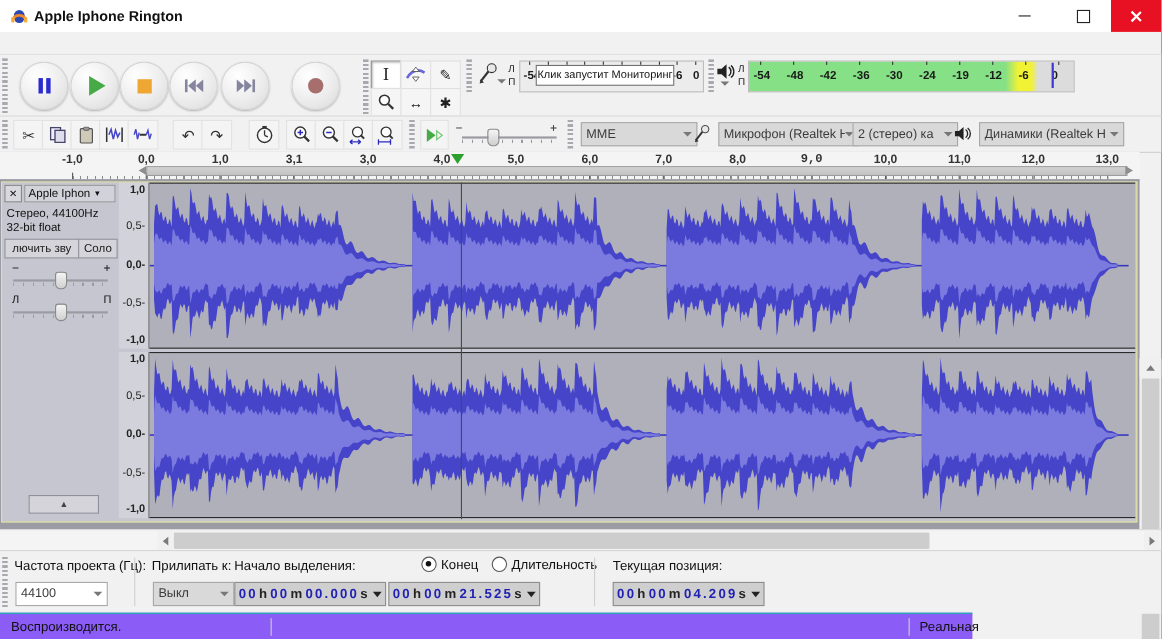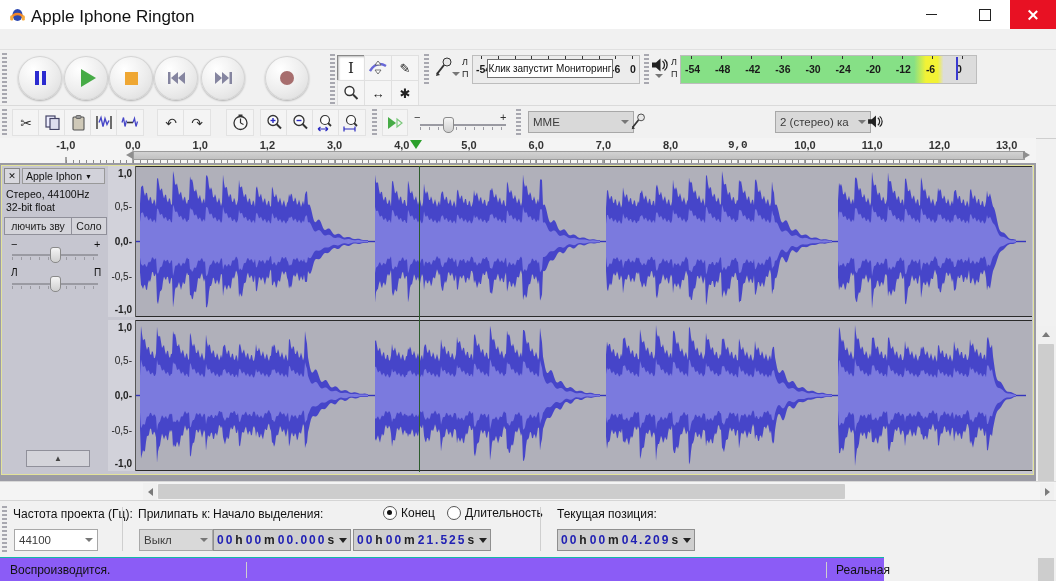--- a/index.html
+++ b/index.html
@@ -1,21 +1,21 @@
 <!DOCTYPE html>
 <html><head>
 <meta charset="utf-8">
 <style>
   html,body{margin:0;padding:0;background:#444;}
   .app{position:relative;width:1056px;height:581px;background:#f1f1f1;overflow:hidden;
        font-family:"Liberation Sans",sans-serif;color:#111;box-shadow:0 0 0 1px #8a8a8a;}
   .abs{position:absolute;}
   
   .titlebar{left:0;top:0;width:1056px;height:29px;background:#ffffff;}
-  .title-text{left:31px;top:7px;font-size:17px;color:#111;}
+  .title-text{left:31px;top:7px;font-size:13px;color:#111;font-weight:bold;}
   .winbtn{top:0;width:46px;height:29px;display:flex;align-items:center;justify-content:center;}
   .glyph-min{width:11px;height:1px;background:#222;}
   .glyph-max{width:10px;height:10px;border:1px solid #222;}
   .btn-close{background:#e81123;}
   .glyph-x{position:relative;width:12px;height:12px;}
   .glyph-x:before,.glyph-x:after{content:"";position:absolute;left:5px;top:0;width:1.5px;height:12px;background:#fff;}
   .glyph-x:before{transform:rotate(45deg);} .glyph-x:after{transform:rotate(-45deg);}
   .menubar{left:0;top:29px;width:1056px;height:20px;background:#ffffff;display:flex;align-items:center;}
   .menu-item{padding:2px 9px;font-size:12.5px;color:#111;}
   
@@ -220,21 +220,21 @@
         <span class="meter-num" style="left: 34.1111px;">-48</span>
         <div class="meter-tick" style="left: 40.1111px;"></div>
         <span class="meter-num" style="left: 64.2222px;">-42</span>
         <div class="meter-tick" style="left: 70.2222px;"></div>
         <span class="meter-num" style="left: 94.3333px;">-36</span>
         <div class="meter-tick" style="left: 100.333px;"></div>
         <span class="meter-num" style="left: 124.444px;">-30</span>
         <div class="meter-tick" style="left: 130.444px;"></div>
         <span class="meter-num" style="left: 154.556px;">-24</span>
         <div class="meter-tick" style="left: 160.556px;"></div>
-        <span class="meter-num" style="left: 184.667px;">-20</span>
+        <span class="meter-num" style="left: 184.667px;">-19</span>
         <div class="meter-tick" style="left: 190.667px;"></div>
         <span class="meter-num" style="left: 214.778px;">-12</span>
         <div class="meter-tick" style="left: 220.778px;"></div>
         <span class="meter-num" style="left: 244.889px;">-6</span>
         <div class="meter-tick" style="left: 250.889px;"></div>
         <span class="meter-num" style="left: 275px;">0</span>
         <div class="meter-tick" style="left: 281px;"></div>
         <div style="position: absolute; top: 1px; height: 23px; width: 2px; background: rgb(58, 58, 208); left: 275.42px;"></div>
       </div>
 
@@ -349,39 +349,47 @@
     <div class="abs grip" style="left:516px;top:3px;height:26px"></div>
     <div class="abs combo" style="left:528px;top:5px;width:96px">
         <span class="txt">MME</span>
         <div class="carat"></div>
       </div>
     <svg class="abs" style="left:630px;top:7px" width="17" height="19" viewBox="0 0 20 22">
       <ellipse cx="13" cy="5" rx="4" ry="4" fill="#e8e8e8" stroke="#333"></ellipse>
         <path d="M10 8 L3 17" stroke="#333" stroke-width="2"></path>
         <path d="M2 19 l4 -1 -3 -3 Z" fill="#333"></path>
     </svg>
+    <div class="abs combo" style="left:653px;top:5px;width:118px">
+        <span class="txt">Микрофон (Realtek H</span>
+        <div class="carat"></div>
+      </div>
     <div class="abs combo" style="left:775px;top:5px;width:86px">
         <span class="txt">2 (стерео) ка</span>
         <div class="carat"></div>
       </div>
     <svg class="abs" style="left:868px;top:9px" width="15" height="13" viewBox="0 0 16 14">
       <path d="M0 4.5 h4 l4.5 -4 v13 l-4.5 -4 h-4 Z" fill="#222"></path>
         <path d="M10.5 3 A5 5 0 0 1 10.5 11" fill="none" stroke="#222" stroke-width="1.3"></path>
         <path d="M12.5 1.5 A7 7 0 0 1 12.5 12.5" fill="none" stroke="#222" stroke-width="1.3"></path>
     </svg>
+    <div class="abs combo" style="left:890px;top:5px;width:122px">
+        <span class="txt">Динамики (Realtek H</span>
+        <div class="carat"></div>
+      </div>
   </div>
 
   <div class="abs ruler" id="ruler">
       <div class="ruler-num" style="left: 65.8px;">-1,0</div>
       <div class="ruler-majtick" style="left: 65.8px;"></div>
       <div class="ruler-num" style="left: 133px;">0,0</div>
       <div class="ruler-majtick" style="left: 133px;"></div>
       <div class="ruler-num" style="left: 200.2px;">1,0</div>
       <div class="ruler-majtick" style="left: 200.2px;"></div>
-      <div class="ruler-num" style="left: 267.4px;">1,2</div>
+      <div class="ruler-num" style="left: 267.4px;">3,1</div>
       <div class="ruler-majtick" style="left: 267.4px;"></div>
       <div class="ruler-num" style="left: 334.6px;">3,0</div>
       <div class="ruler-majtick" style="left: 334.6px;"></div>
       <div class="ruler-num" style="left: 401.8px;">4,0</div>
       <div class="ruler-majtick" style="left: 401.8px;"></div>
       <div class="ruler-num" style="left: 469px;">5,0</div>
       <div class="ruler-majtick" style="left: 469px;"></div>
       <div class="ruler-num" style="left: 536.2px;">6,0</div>
       <div class="ruler-majtick" style="left: 536.2px;"></div>
       <div class="ruler-num" style="left: 603.4px;">7,0</div>

